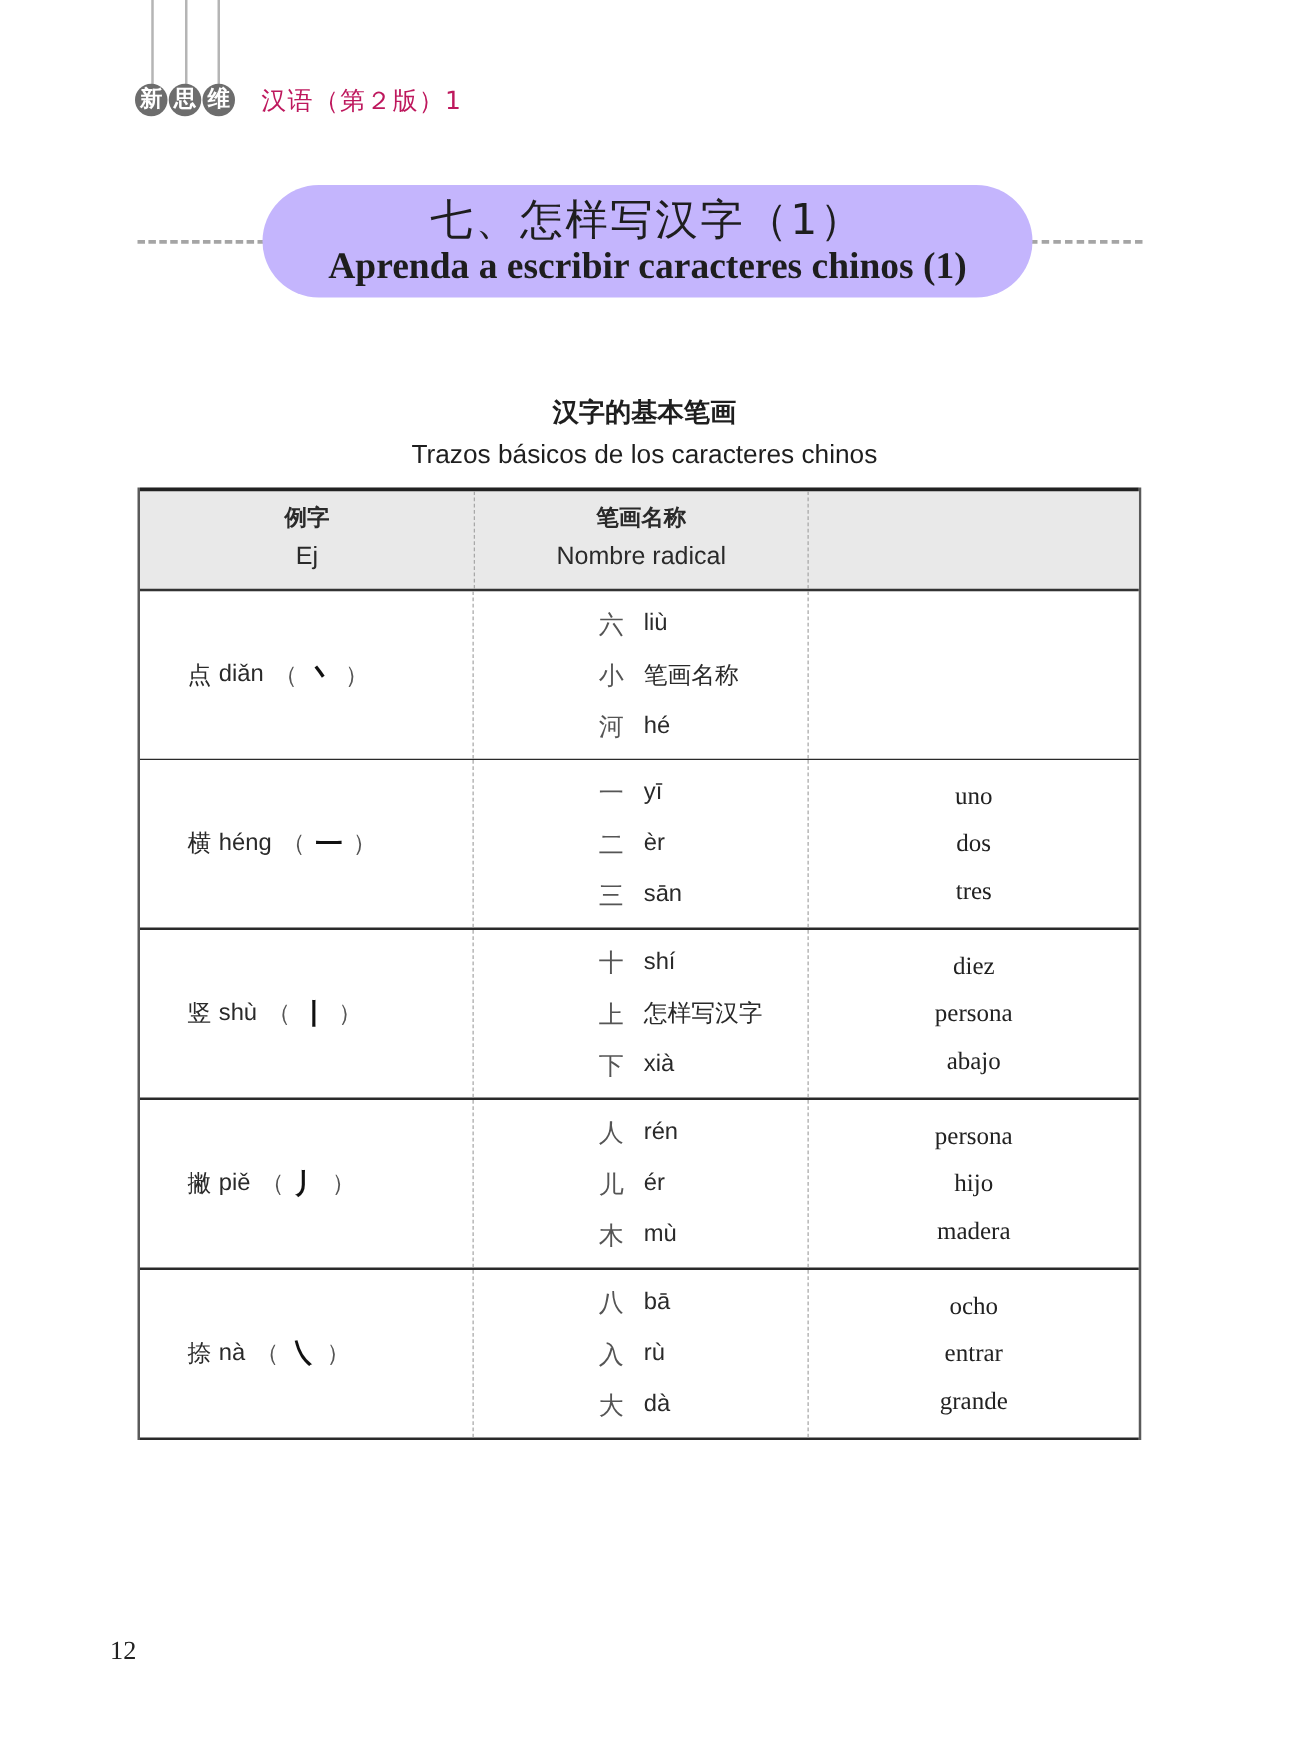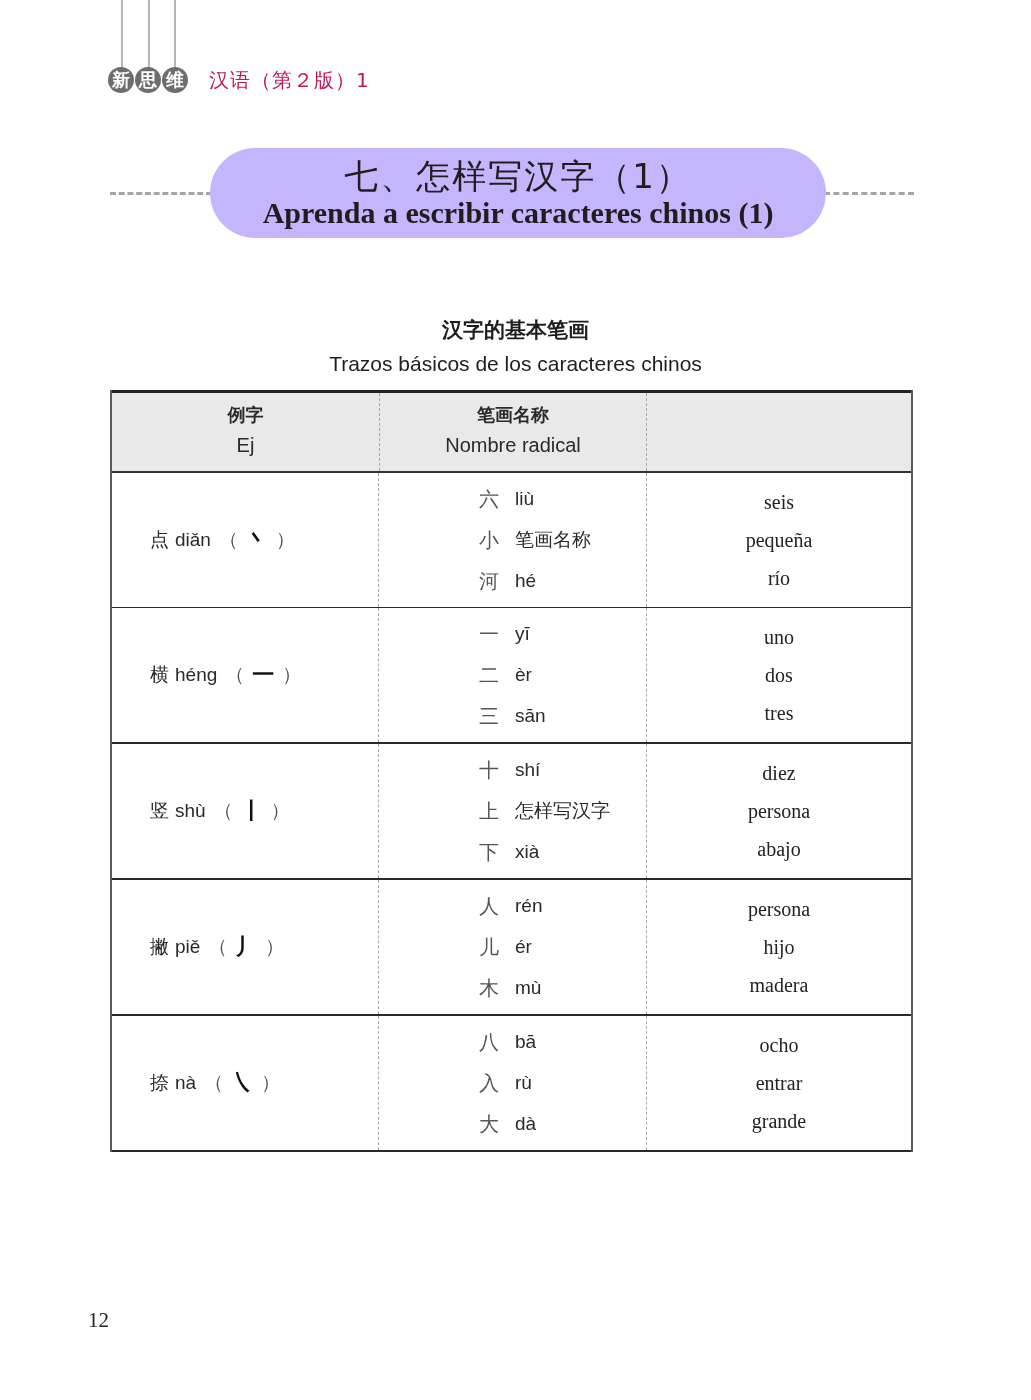--- a/index.html
+++ b/index.html
@@ -106,25 +106,20 @@
         </div>
       <div class="ex-line">
           <span class="ex-char">小</span>
           <span class="ex-py">笔画名称</span>
         </div>
       <div class="ex-line">
           <span class="ex-char">河</span>
           <span class="ex-py">hé</span>
         </div>
     </div>
-    <div class="td-mean col3">
-      <div class="mean-line">seis</div>
-      <div class="mean-line">pequeña</div>
-      <div class="mean-line">río</div>
-    </div>
   </div>
 
   <div class="trow">
     <div class="td-name col1">
       <span class="nm-zh">横</span>
       <span>héng</span>
       <span class="paren">（</span>
       <span class="stroke-glyph">一</span>
       <span class="paren">）</span>
     </div>

